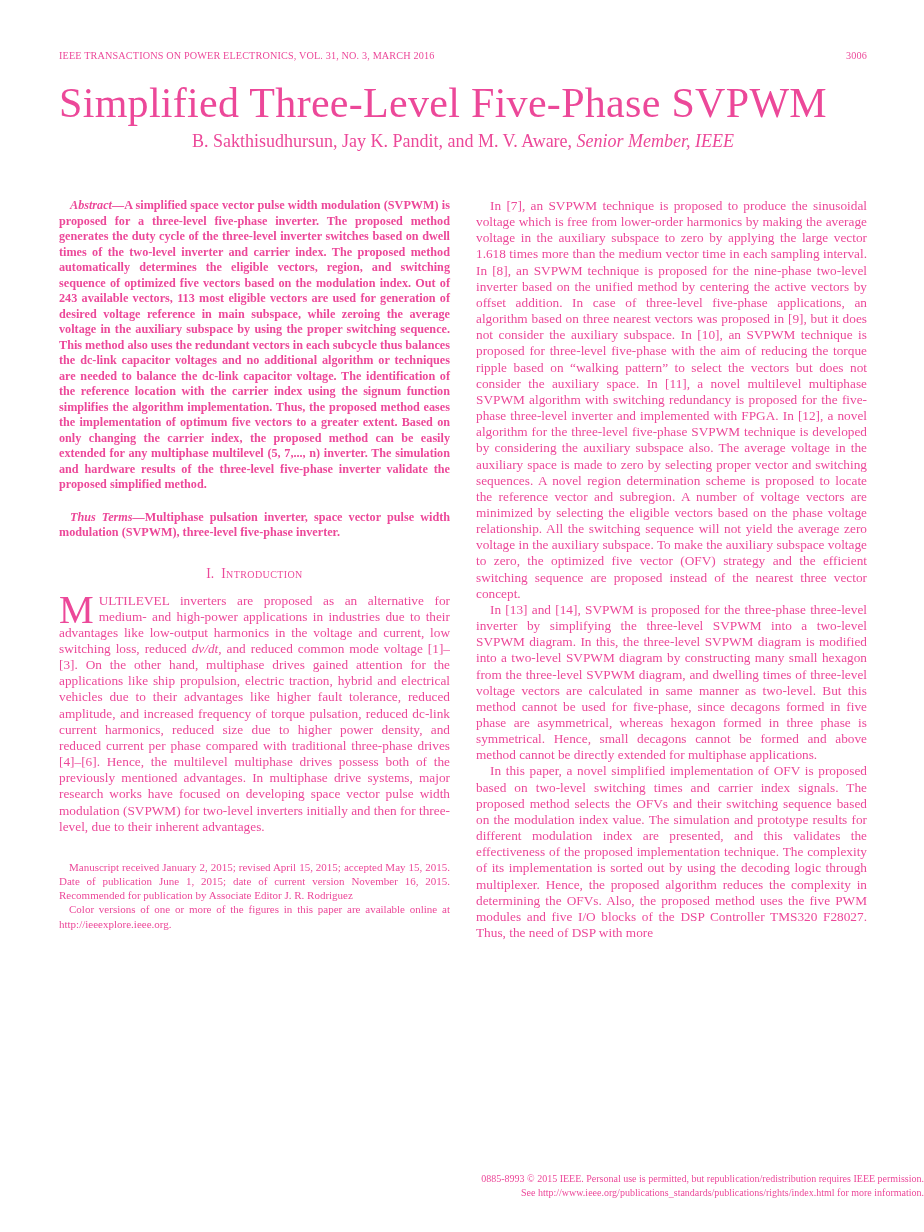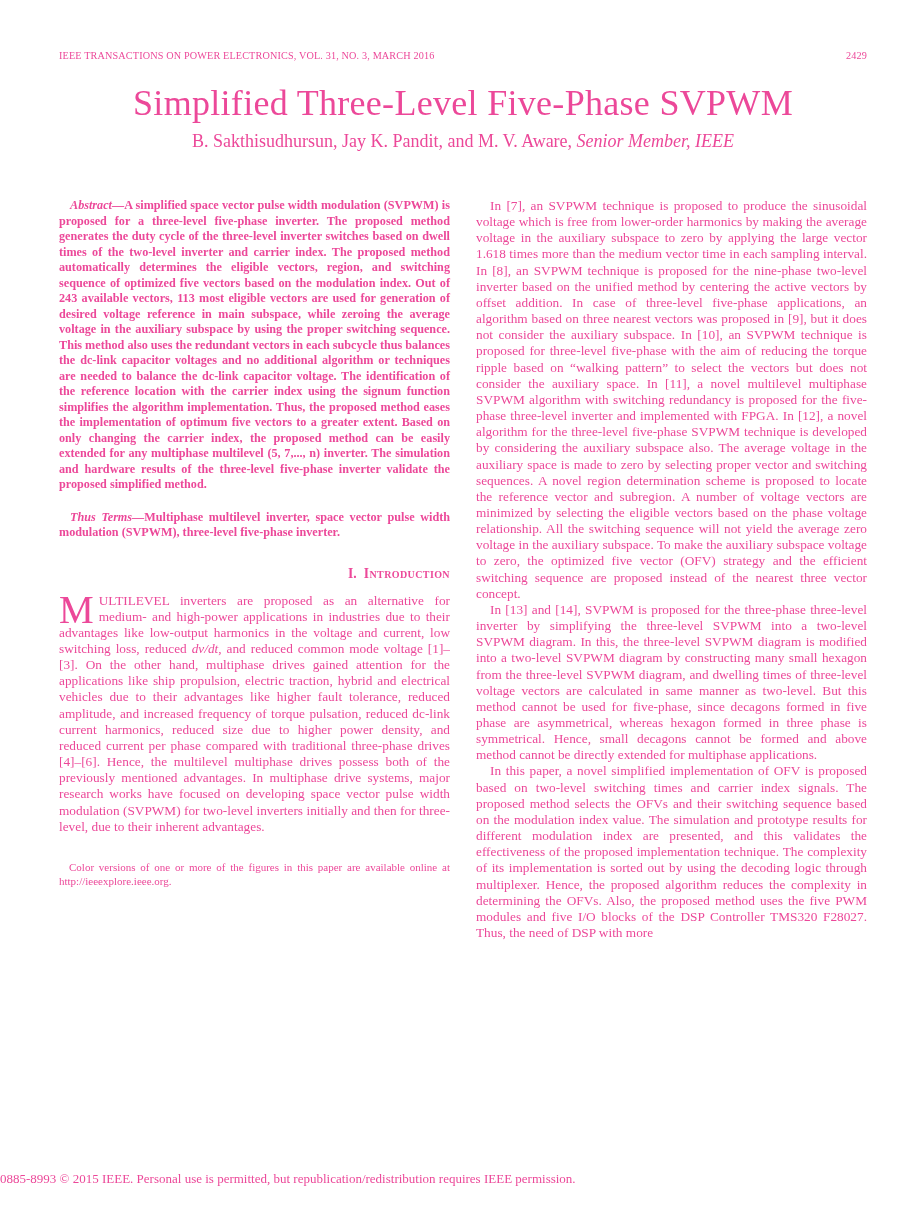--- a/index.html
+++ b/index.html
@@ -24,24 +24,23 @@
     white-space: nowrap;
   }
   .content {
     position: absolute;
     top: 84px;
     left: 59px;
     width: 808px;
   }
   .title {
     margin: 0;
-    font-size: 36px;
+    font-size: 42px;
     font-weight: 400;
     letter-spacing: 0.3px;
-    text-align: center;
     line-height: 38px;
   }
   .authors {
     margin-top: 9px;
     text-align: center;
     font-size: 18px;
   }
   .italic { font-style: italic; }
   .columns {
     display: flex;
@@ -56,23 +55,23 @@
     margin: 0;
     font-weight: bold;
     font-size: 12.2px;
     line-height: 15.5px;
     text-indent: 11px;
   }
   .index-terms { margin-top: 17px; }
   .lab { font-style: italic; font-weight: bold; }
   .section-heading {
     margin: 25px 0 11px 0;
-    text-align: right;
+    text-align: center;
     font-size: 13.6px;
-    font-weight: 700;
+    font-weight: 400;
   }
   .heading-number { margin-right: 7px; }
   .smallcaps { font-variant: small-caps; letter-spacing: 0.4px; }
   .body-par {
     margin: 0;
     font-size: 13.3px;
     line-height: 16.15px;
   }
   .indented { text-indent: 14px; }
   .dropcap {
@@ -88,65 +87,67 @@
   }
   .footnotes p {
     margin: 0;
     text-indent: 10px;
   }
   .copyright {
     position: absolute;
     top: 1172px;
     left: 0;
     right: 0;
-    text-align: left;
-    font-size: 13px;
+    text-align: right;
+    font-size: 10px;
     line-height: 13.6px;
   }
 </style>
 </head>
 <body>
 
 <div class="page">
 
   <div class="running-head">
     <span>IEEE TRANSACTIONS ON POWER ELECTRONICS, VOL. 31, NO. 3, MARCH 2016</span>
-    <span>2429</span>
+    <span>3006</span>
   </div>
 
   <div class="content">
 
     <h1 class="title">Simplified Three-Level Five-Phase SVPWM</h1>
 
     <div class="authors"><span>B. Sakthisudhursun, Jay K. Pandit, and M. V. Aware, </span><span class="italic">Senior Member, IEEE</span></div>
 
     <div class="columns">
 
       <div class="col">
 
         <p class="abstract"><span class="lab">Abstract—</span><span>A simplified space vector pulse width modulation (SVPWM) is proposed for a three-level five-phase inverter. The proposed method generates the duty cycle of the three-level inverter switches based on dwell times of the two-level inverter and carrier index. The proposed method automatically determines the eligible vectors, region, and switching sequence of optimized five vectors based on the modulation index. Out of 243 available vectors, 113 most eligible vectors are used for generation of desired voltage reference in main subspace, while zeroing the average voltage in the auxiliary subspace by using the proper switching sequence. This method also uses the redundant vectors in each subcycle thus balances the dc-link capacitor voltages and no additional algorithm or techniques are needed to balance the dc-link capacitor voltage. The identification of the reference location with the carrier index using the signum function simplifies the algorithm implementation. Thus, the proposed method eases the implementation of optimum five vectors to a greater extent. Based on only changing the carrier index, the proposed method can be easily extended for any multiphase multilevel (5, 7,..., n) inverter. The simulation and hardware results of the three-level five-phase inverter validate the proposed simplified method.</span></p>
 
-        <p class="index-terms"><span class="lab">Thus Terms—</span><span>Multiphase multilevel inverter, space vector pulse width modulation (SVPWM), three-level five-phase inverter.</span></p>
+        <p class="index-terms"><span class="lab">Thus Terms—</span><span>Multiphase pulsation inverter, space vector pulse width modulation (SVPWM), three-level five-phase inverter.</span></p>
 
         <h2 class="section-heading"><span class="heading-number">I.</span><span class="smallcaps">Introduction</span></h2>
 
         <p class="body-par"><span class="dropcap">M</span><span>ULTILEVEL inverters are proposed as an alternative for medium- and high-power applications in industries due to their advantages like low-output harmonics in the voltage and current, low switching loss, reduced </span><span class="italic">dv/dt</span><span>, and reduced common mode voltage [1]–[3]. On the other hand, multiphase drives gained attention for the applications like ship propulsion, electric traction, hybrid and electrical vehicles due to their advantages like higher fault tolerance, reduced amplitude, and increased frequency of torque pulsation, reduced dc-link current harmonics, reduced size due to higher power density, and reduced current per phase compared with traditional three-phase drives [4]–[6]. Hence, the multilevel multiphase drives possess both of the previously mentioned advantages. In multiphase drive systems, major research works have focused on developing space vector pulse width modulation (SVPWM) for two-level inverters initially and then for three-level, due to their inherent advantages.</span></p>
 
         <div class="footnotes">
+          <p>Manuscript received January 2, 2015; revised April 15, 2015; accepted May 15, 2015. Date of publication June 1, 2015; date of current version November 16, 2015. Recommended for publication by Associate Editor J. R. Rodriguez</p>
           <p>Color versions of one or more of the figures in this paper are available online at http://ieeexplore.ieee.org.</p>
         </div>
 
       </div>
 
       <div class="col">
         <p class="body-par indented">In [7], an SVPWM technique is proposed to produce the sinusoidal voltage which is free from lower-order harmonics by making the average voltage in the auxiliary subspace to zero by applying the large vector 1.618 times more than the medium vector time in each sampling interval. In [8], an SVPWM technique is proposed for the nine-phase two-level inverter based on the unified method by centering the active vectors by offset addition. In case of three-level five-phase applications, an algorithm based on three nearest vectors was proposed in [9], but it does not consider the auxiliary subspace. In [10], an SVPWM technique is proposed for three-level five-phase with the aim of reducing the torque ripple based on “walking pattern” to select the vectors but does not consider the auxiliary space. In [11], a novel multilevel multiphase SVPWM algorithm with switching redundancy is proposed for the five-phase three-level inverter and implemented with FPGA. In [12], a novel algorithm for the three-level five-phase SVPWM technique is developed by considering the auxiliary subspace also. The average voltage in the auxiliary space is made to zero by selecting proper vector and switching sequences. A novel region determination scheme is proposed to locate the reference vector and subregion. A number of voltage vectors are minimized by selecting the eligible vectors based on the phase voltage relationship. All the switching sequence will not yield the average zero voltage in the auxiliary subspace. To make the auxiliary subspace voltage to zero, the optimized five vector (OFV) strategy and the efficient switching sequence are proposed instead of the nearest three vector concept.</p>
         <p class="body-par indented">In [13] and [14], SVPWM is proposed for the three-phase three-level inverter by simplifying the three-level SVPWM into a two-level SVPWM diagram. In this, the three-level SVPWM diagram is modified into a two-level SVPWM diagram by constructing many small hexagon from the three-level SVPWM diagram, and dwelling times of three-level voltage vectors are calculated in same manner as two-level. But this method cannot be used for five-phase, since decagons formed in five phase are asymmetrical, whereas hexagon formed in three phase is symmetrical. Hence, small decagons cannot be formed and above method cannot be directly extended for multiphase applications.</p>
         <p class="body-par indented">In this paper, a novel simplified implementation of OFV is proposed based on two-level switching times and carrier index signals. The proposed method selects the OFVs and their switching sequence based on the modulation index value. The simulation and prototype results for different modulation index are presented, and this validates the effectiveness of the proposed implementation technique. The complexity of its implementation is sorted out by using the decoding logic through multiplexer. Hence, the proposed algorithm reduces the complexity in determining the OFVs. Also, the proposed method uses the five PWM modules and five I/O blocks of the DSP Controller TMS320 F28027. Thus, the need of DSP with more</p>
       </div>
 
     </div>
   </div>
 
   <div class="copyright">
     <div>0885-8993 © 2015 IEEE. Personal use is permitted, but republication/redistribution requires IEEE permission.</div>
+    <div>See http://www.ieee.org/publications_standards/publications/rights/index.html for more information.</div>
   </div>
 
 </div>
 
 </body></html>

